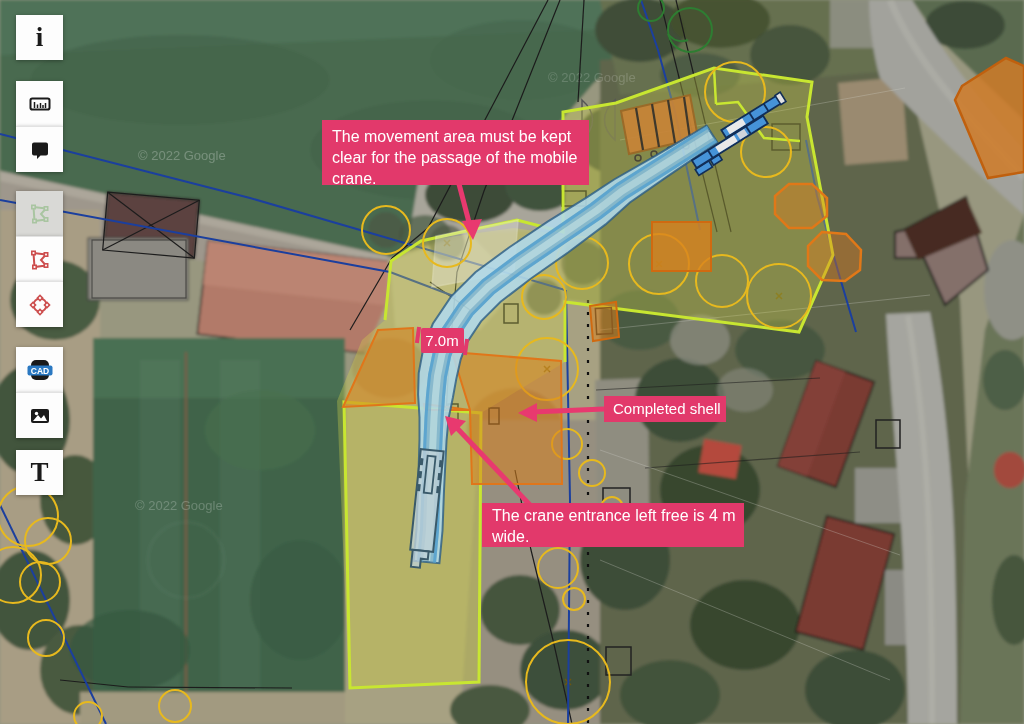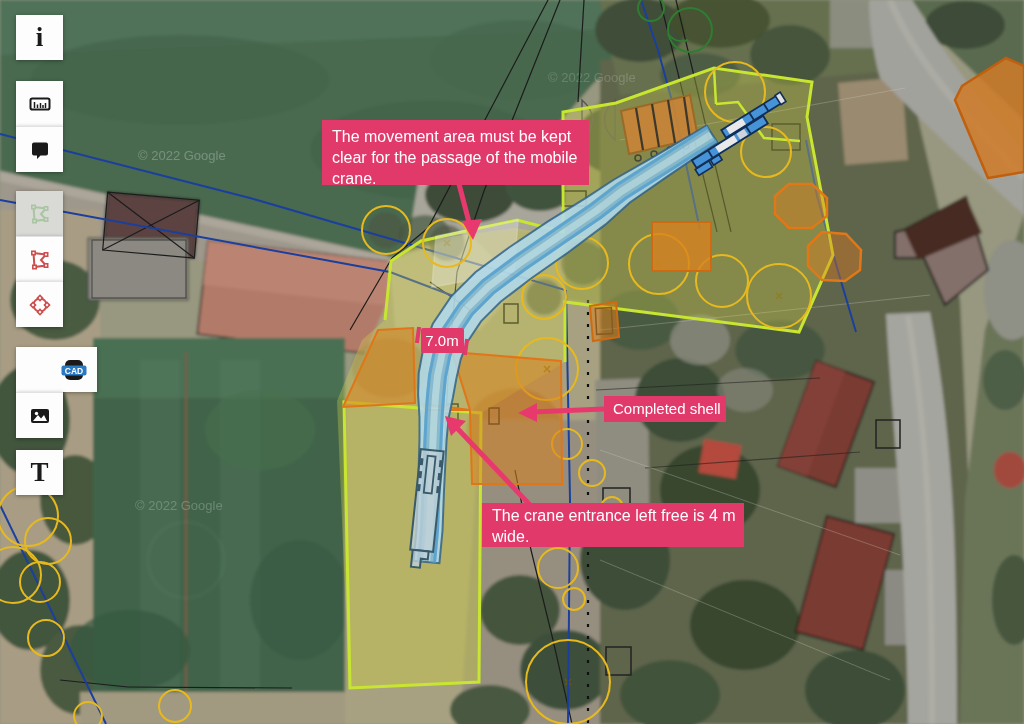--- a/index.html
+++ b/index.html
@@ -433,21 +433,21 @@
       <circle cx="12" cy="12" r="6.5" stroke="#cd4e4e" stroke-width="2" fill="none"></circle>
       <g fill="#ffffff" stroke="#cd4e4e" stroke-width="1.6">
         <rect x="10.2" y="3.2" width="3.6" height="3.6" transform="rotate(45 12 5)"></rect>
         <rect x="17.2" y="10.2" width="3.6" height="3.6" transform="rotate(45 19 12)"></rect>
         <rect x="10.2" y="17.2" width="3.6" height="3.6" transform="rotate(45 12 19)"></rect>
         <rect x="3.2" y="10.2" width="3.6" height="3.6" transform="rotate(45 5 12)"></rect>
       </g>
     </svg>
 </div>
 
-<div class="btn" style="top:347px;padding-left:34px;">
+<div class="btn" style="top:347px;">
 <svg width="26" height="26" viewBox="0 0 26 26">
       <rect x="4" y="3" width="18" height="20" rx="5" fill="#1a1a1a"></rect>
       <rect x="0.5" y="8.5" width="25" height="10" rx="2" fill="#2b79c2"></rect>
       <text x="13" y="16.5" font-size="8.5" font-weight="bold" fill="#ffffff" text-anchor="middle" font-family="Liberation Sans,sans-serif">CAD</text>
     </svg>
 </div>
 
 <div class="btn" style="top:392px;border-top:1px solid #e2e2e2;">
 <svg width="24" height="24" viewBox="0 0 24 24">
       <rect x="3" y="5" width="18" height="14" rx="2" fill="#1a1a1a"></rect>

